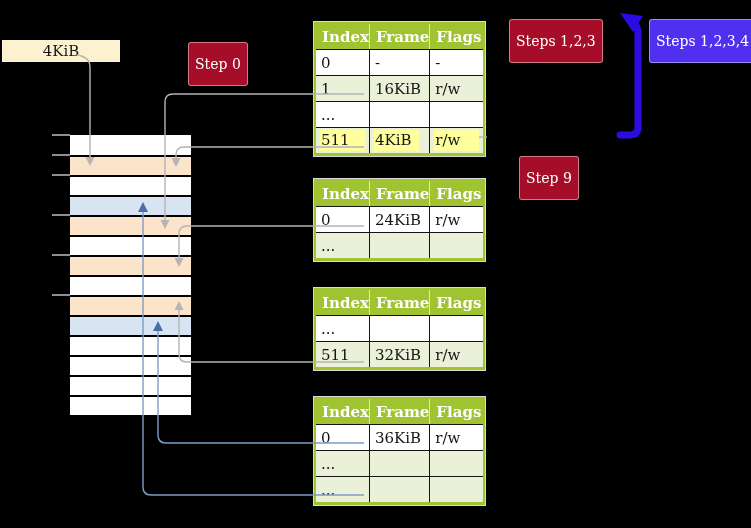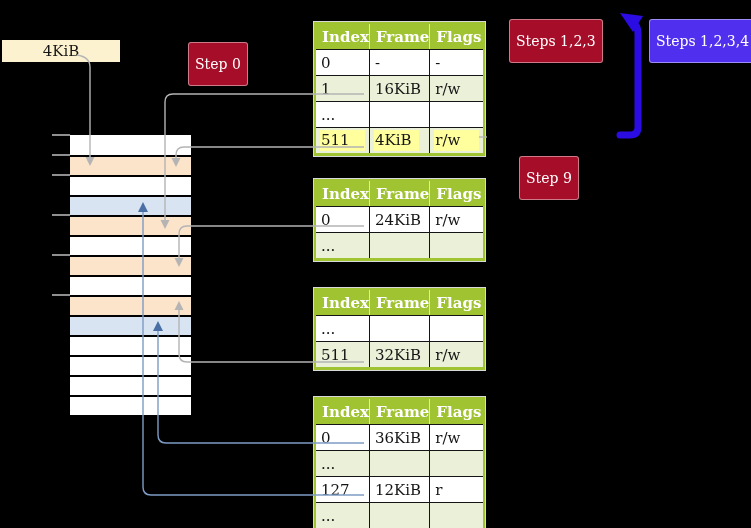--- a/index.html
+++ b/index.html
@@ -182,25 +182,20 @@
       <tr>
         <td>0</td>
         <td>36KiB</td>
         <td>r/w</td>
       </tr>
       <tr class="striped">
         <td>...</td>
         <td></td>
         <td></td>
       </tr>
-      <tr>
-        <td>127</td>
-        <td>12KiB</td>
-        <td>r</td>
-      </tr>
       <tr class="striped">
         <td>...</td>
         <td></td>
         <td></td>
       </tr>
     </tbody>
   </table>
 
   <svg class="overlay" width="751" height="528" viewBox="0 0 751 528">
 

